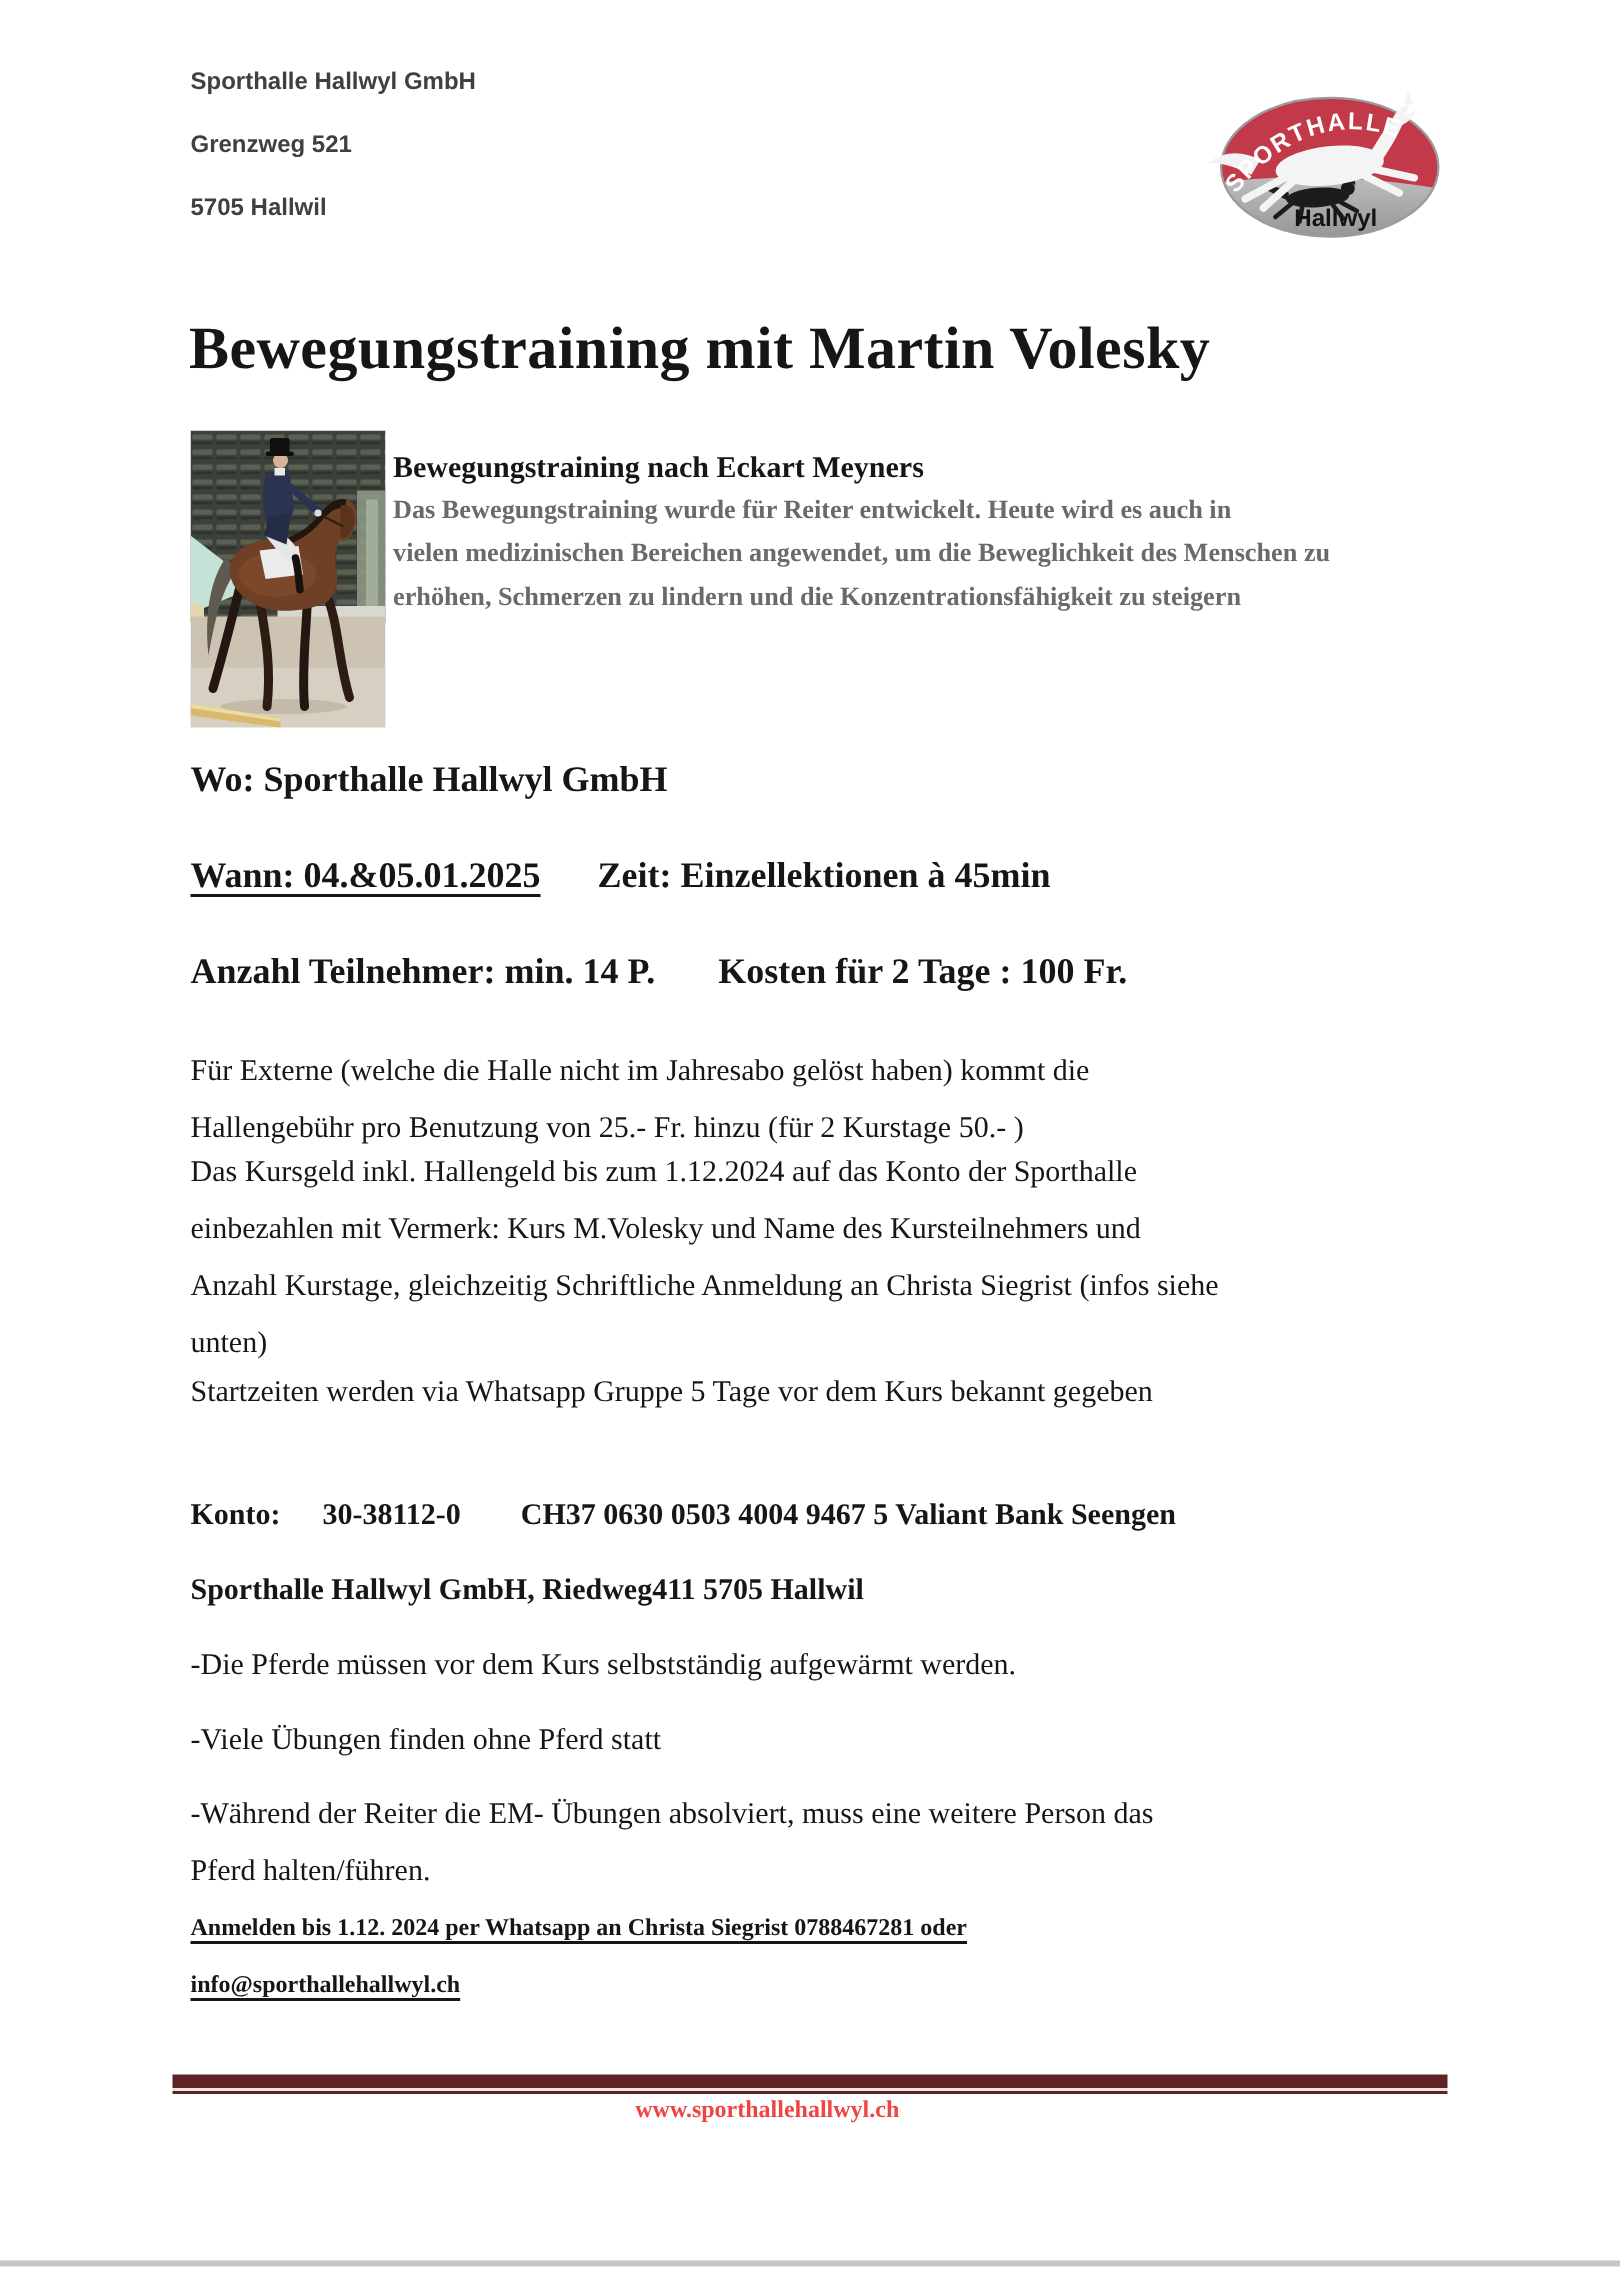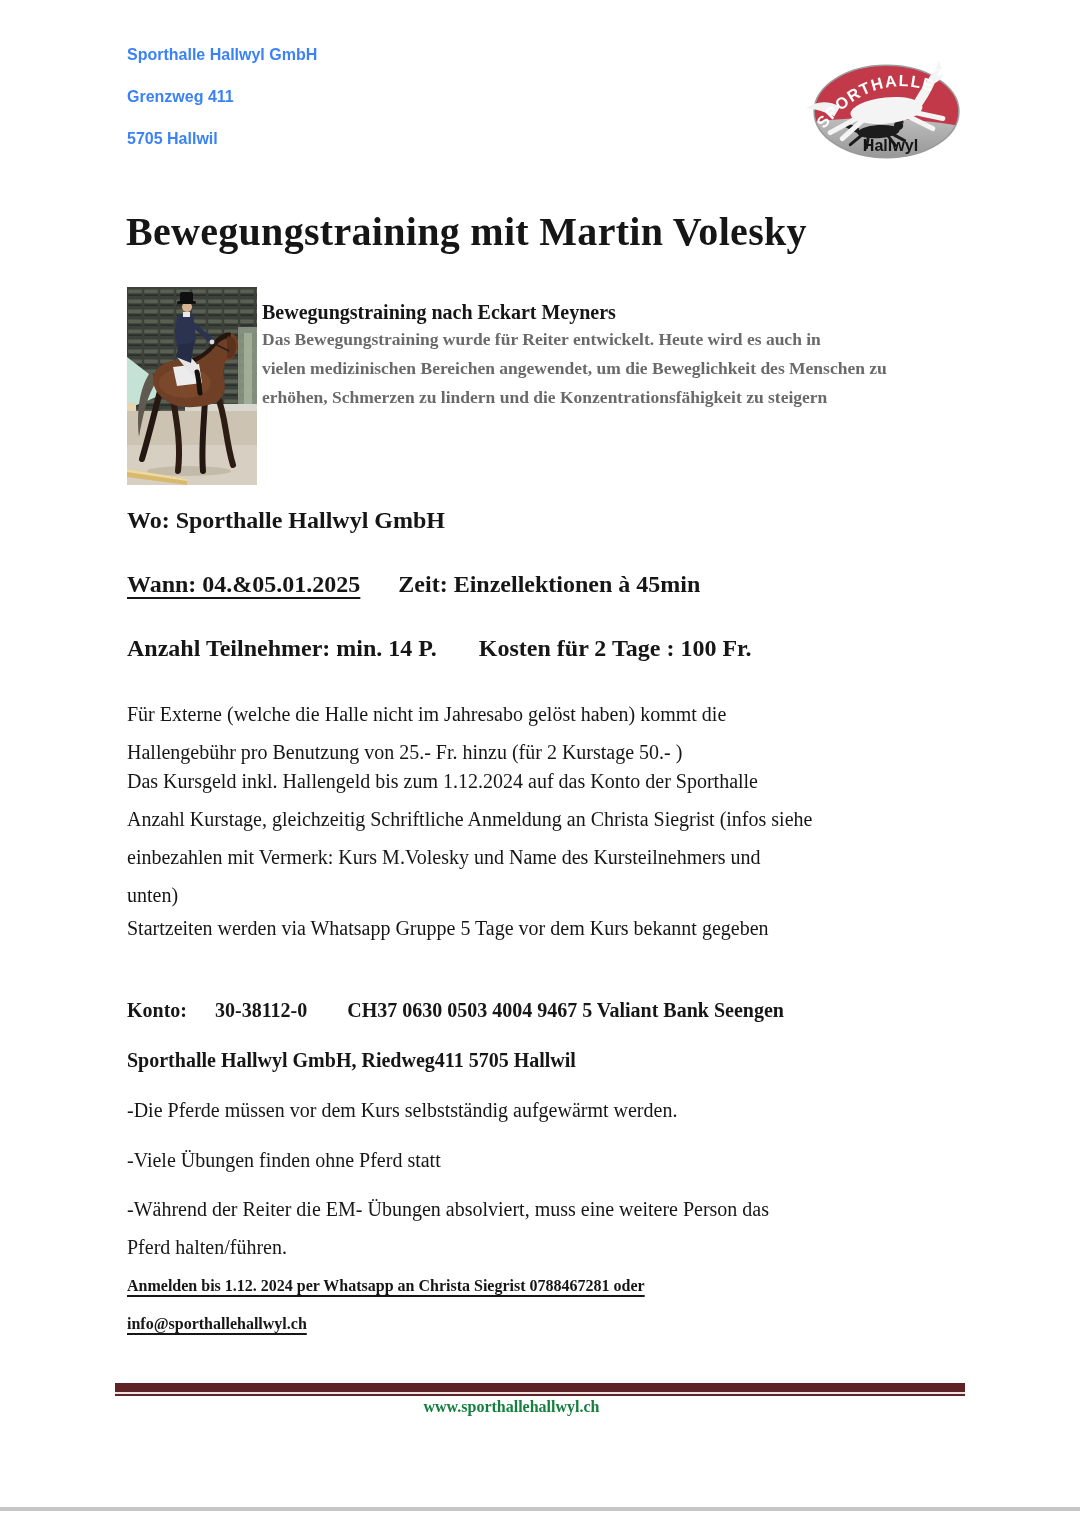--- a/index.html
+++ b/index.html
@@ -2,21 +2,21 @@
 <html style="--maroon: #5e2425; --gray: #6a6a6a; --edge: #c6c6c6;"><head>
 <meta charset="utf-8">
 <style>
   html,body{margin:0;padding:0;background:#ffffff;}
   .page{
     position:relative;width:1080px;height:1516px;background:#ffffff;overflow:hidden;
     font-family:"Liberation Serif",serif;color:#161616;
   }
   
   .sender{position:absolute;left:127px;top:46px;font-family:"Liberation Sans",sans-serif;
-    font-size:16px;font-weight:700;color:#3b82f6;}
+    font-size:16px;font-weight:700;color:#404040;}
   .sender div{height:42px;}
   
   .logo{position:absolute;left:798px;top:54px;width:176px;height:114px;}
   
   .title{position:absolute;left:126px;top:208px;font-size:40px;font-weight:700;white-space:nowrap;letter-spacing:.3px;}
   
   .photo{position:absolute;left:127px;top:287px;width:130px;height:198px;}
   
   .intro{position:absolute;left:262px;top:299px;width:684px;}
   .intro-heading{font-size:20px;font-weight:700;line-height:26px;}
@@ -38,31 +38,31 @@
   .n1{top:1091px;} .n2{top:1141px;} .n3{top:1190px;}
   
   .anmelden{position:absolute;left:127px;top:1267px;width:852px;font-size:16px;font-weight:700;line-height:38px;}
   .anmelden div{text-decoration:underline;text-decoration-thickness:2px;text-underline-offset:4px;}
   
   .footer-rule{position:absolute;left:115px;top:1383px;width:850px;}
   .fr-a{height:9px;background:var(--maroon,#5e2425);}
   .fr-b{height:2px;background:#f3e2e2;}
   .fr-c{height:2px;background:var(--maroon,#5e2425);}
   .footer-url{position:absolute;left:0;top:1398px;width:1023px;text-align:center;
-    font-size:16px;font-weight:700;color:#15803d;}
+    font-size:16px;font-weight:700;color:#ef4444;}
   .bottom-edge{position:absolute;left:0;top:1507px;width:1080px;height:4px;background:var(--edge,#c6c6c6);}
 </style>
 </head>
 <body>
 
 <div class="page">
 
   <div class="sender">
     <div>Sporthalle Hallwyl GmbH</div>
-    <div>Grenzweg 411</div>
+    <div>Grenzweg 521</div>
     <div>5705 Hallwil</div>
   </div>
 
   <svg class="logo" viewBox="0 0 175 113" role="img">
     <defs>
       <clipPath id="oval">
           <ellipse cx="88" cy="57" rx="72" ry="46"></ellipse>
         </clipPath>
       <linearGradient id="silver" x1="0" y1="0" x2="0" y2="1">
         <stop offset="0" stop-color="#bdbdbd"></stop>
@@ -161,22 +161,22 @@
   <div class="detail d-anz">
     <span>Anzahl Teilnehmer: min. 14 P.</span><span class="gap-b">Kosten für 2 Tage : 100 Fr.</span>
   </div>
 
   <div class="para p-ext">
       <div>Für Externe (welche die Halle nicht im Jahresabo gelöst haben) kommt die</div>
       <div>Hallengebühr pro Benutzung von 25.- Fr. hinzu (für 2 Kurstage 50.- )</div>
     </div>
   <div class="para p-kur">
       <div>Das Kursgeld inkl. Hallengeld bis zum 1.12.2024 auf das Konto der Sporthalle</div>
+      <div>einbezahlen mit Vermerk: Kurs M.Volesky und  Name des Kursteilnehmers und</div>
       <div>Anzahl Kurstage, gleichzeitig Schriftliche Anmeldung an Christa Siegrist (infos siehe</div>
-      <div>einbezahlen mit Vermerk: Kurs M.Volesky und  Name des Kursteilnehmers und</div>
       <div>unten)</div>
     </div>
   <div class="para p-anm">
       <div>Startzeiten werden via Whatsapp Gruppe 5 Tage vor dem Kurs bekannt gegeben</div>
     </div>
 
   <div class="bold-line konto">
     <span class="sp1">Konto:</span><span class="sp2">30-38112-0</span><span>CH37 0630 0503 4004 9467 5 Valiant Bank Seengen</span>
   </div>
   <div class="bold-line bank">Sporthalle Hallwyl GmbH, Riedweg411 5705 Hallwil</div>

